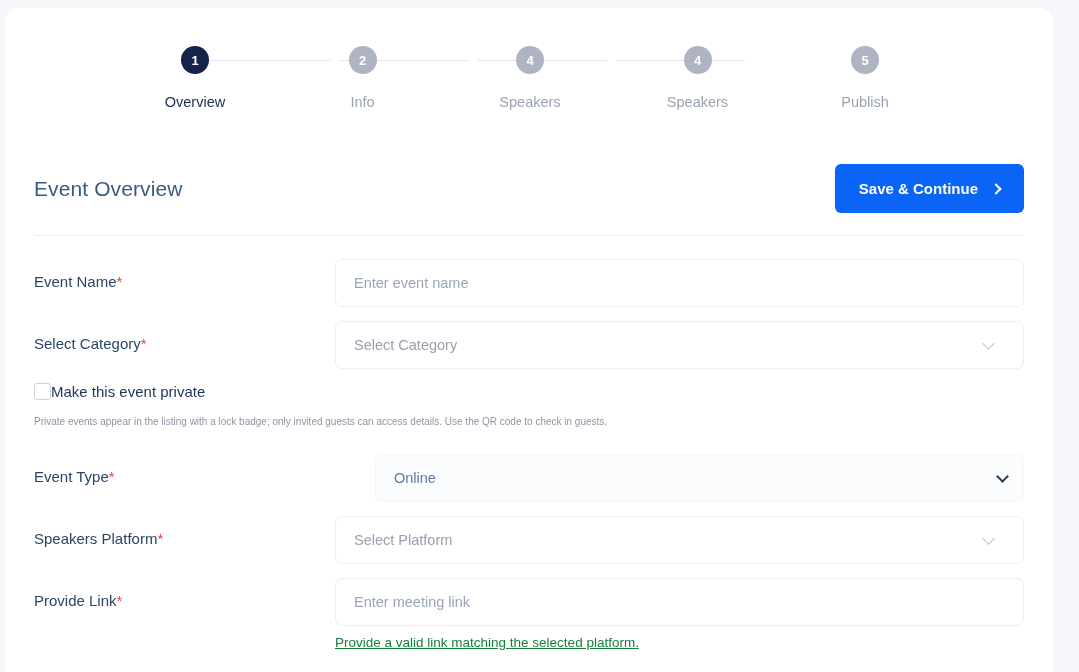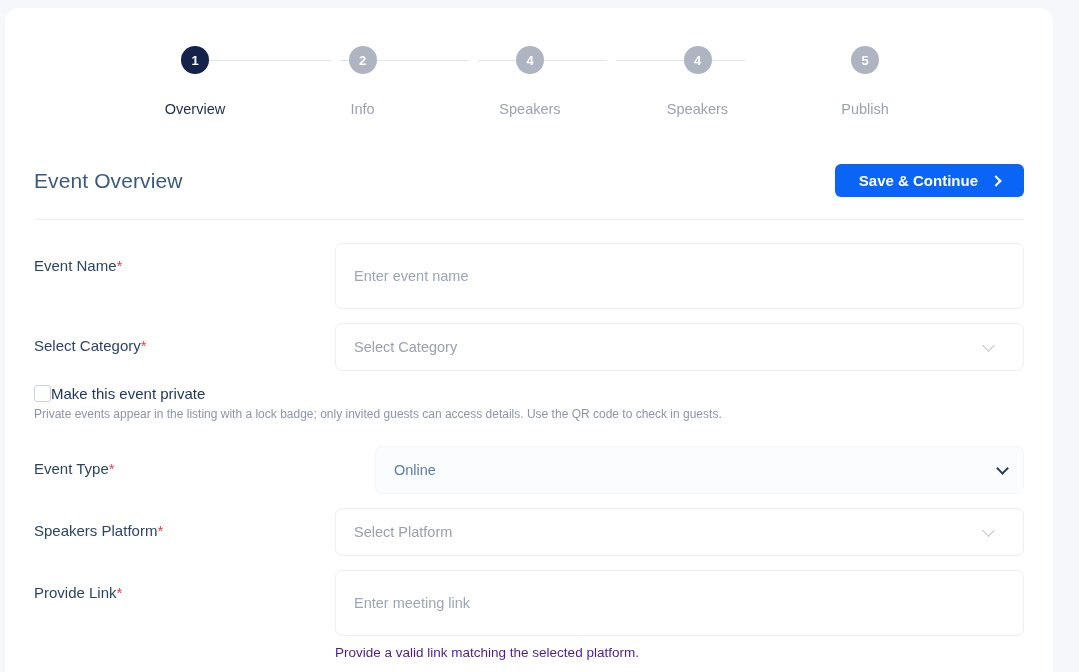--- a/index.html
+++ b/index.html
@@ -55,21 +55,21 @@
     font-weight: bold;
     display: flex;
     align-items: center;
     justify-content: center;
     line-height: 1;
   }
   .step.active .step-circle {
     background: #15234a;
   }
   .step-label {
-    margin-top: 27px;
+    margin-top: 20px;
     font-size: 14.5px;
     color: #9aa1b1;
     white-space: nowrap;
   }
   .step.active .step-label {
     color: #1d2b51;
   }
   .connector {
     position: absolute;
     top: 14px;
@@ -94,21 +94,21 @@
   .page-title {
     font-size: 21px;
     color: #3b5a80;
     letter-spacing: .1px;
   }
   .save-btn {
     background: #0a64f5;
     color: #ffffff;
     border: none;
     border-radius: 6px;
-    height: 33px;
+    height: 49px;
     padding: 0 24px;
     font-size: 15px;
     font-weight: bold;
     font-family: "Liberation Sans", sans-serif;
     display: flex;
     align-items: center;
     gap: 14px;
     cursor: pointer;
   }
   .chev-right {
@@ -132,21 +132,21 @@
     padding-top: 14px;
     font-size: 15px;
     color: #2c4565;
     flex-shrink: 0;
   }
   .req { color: #e0434f; }
 
   .field { flex: 1; position: relative; }
 
   .input-box {
-    height: 66px;
+    height: 48px;
     border: 1px solid #eceef2;
     border-radius: 7px;
     background: #ffffff;
     display: flex;
     align-items: center;
     padding: 0 18px;
     font-size: 14.5px;
     color: #9aa5b6;
     cursor: text;
   }
@@ -198,29 +198,31 @@
     background: #fff;
     cursor: pointer;
     flex-shrink: 0;
   }
   .check-label {
     font-size: 15px;
     color: #1d3557;
     cursor: pointer;
   }
   .help-block {
-    font-size: 12px;
+    margin-top: 10px;
+    font-size: 10px;
     line-height: 24px;
     color: #8d95a4;
     max-width: 700px;
   }
   .field-help {
     margin-top: 9px;
     font-size: 13.5px;
-    color: #4c1d95;
+    color: #15803d;
+    text-decoration: underline;
   }
 </style>
 </head>
 <body>
 
 <div class="page-card">
 
   <div class="stepper">
     <div class="connector c1"></div>
     <div class="connector c2"></div>

